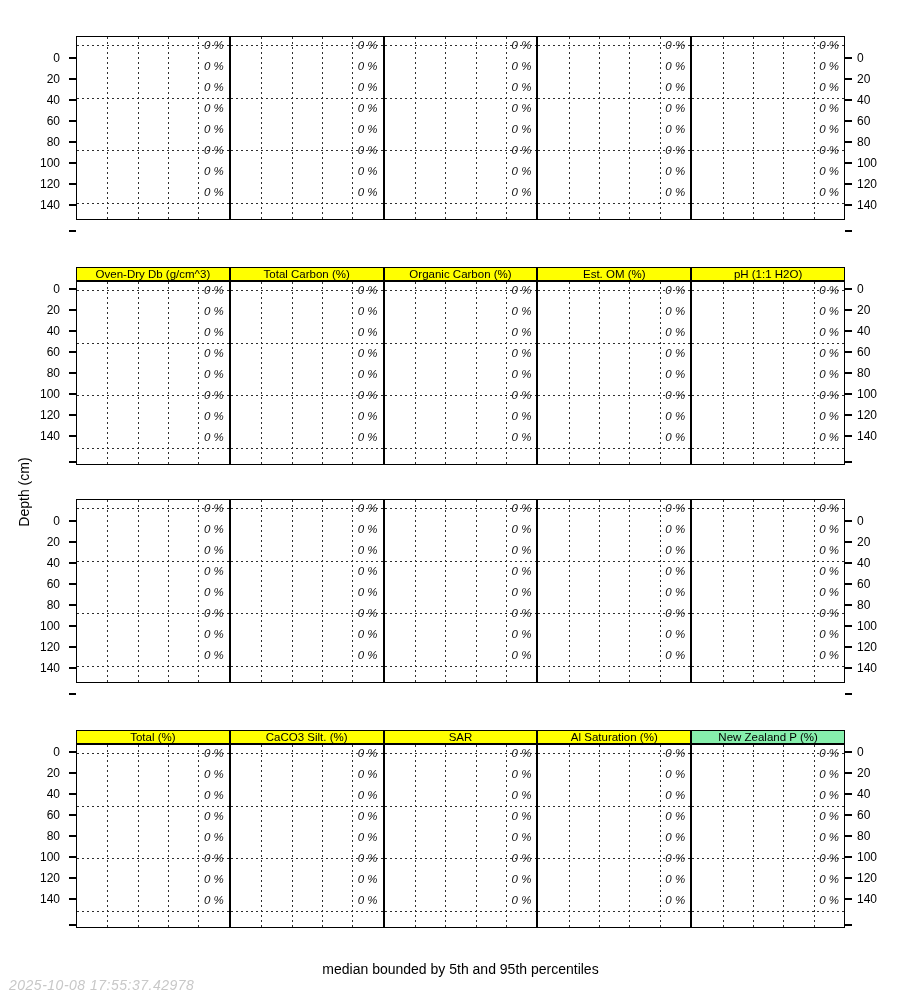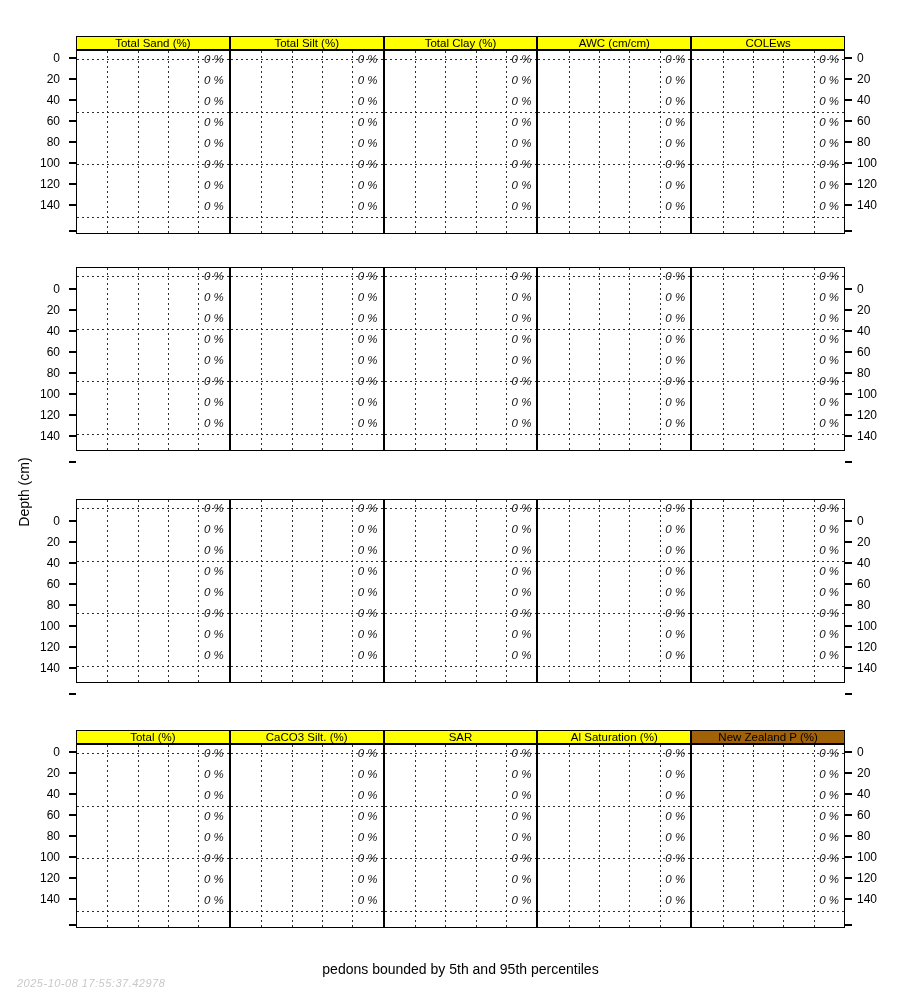--- a/index.html
+++ b/index.html
@@ -3,21 +3,21 @@
 <meta charset="utf-8">
 <style>
   html,body{margin:0;padding:0;background:#ffffff;}
   .page{position:relative;width:900px;height:1000px;background:#ffffff;overflow:hidden;
         font-family:"Liberation Sans",sans-serif;color:#000;}
   .title{position:absolute;top:5px;left:76px;width:769px;text-align:center;
          font-size:16.5px;font-weight:bold;}
   .ylab{position:absolute;left:-26px;top:484px;width:100px;text-align:center;
         transform:rotate(-90deg);font-size:14px;}
   .caption{position:absolute;top:961px;left:76px;width:769px;text-align:center;font-size:14px;}
-  .watermark{position:absolute;top:977px;left:17px;font-size:11px;font-style:italic;
+  .watermark{position:absolute;top:977px;left:9px;font-size:14px;font-style:italic;
              letter-spacing:0.5px;}
   .rowblock{position:absolute;left:76px;width:769px;}
   .striprow{display:flex;height:14px;}
   .stripcell{flex:1 1 0;background:#FFFF00;border:1px solid #000;box-sizing:border-box;
              text-align:center;font-size:11.5px;line-height:12px;overflow:hidden;white-space:nowrap;}
   .panelrow{display:flex;height:184px;}
   .panel{flex:1 1 0;position:relative;border:1px solid #000;box-sizing:border-box;
          background:#fff;overflow:hidden;}
   .vline{position:absolute;top:0;bottom:0;width:1px;z-index:2;
          background:repeating-linear-gradient(to bottom,#2e2e2e 0 2px,transparent 2px 5px);}
@@ -29,27 +29,20 @@
   .ylabL{position:absolute;width:40px;height:14px;line-height:14px;text-align:right;font-size:12px;}
   .ylabR{position:absolute;width:40px;height:14px;line-height:14px;text-align:left;font-size:12px;}
 </style>
 </head>
 <body>
 
 <div class="page">
   <div class="ylab">Depth (cm)</div>
   <div id="figure">
       <div class="rowblock" style="top: 36px;">
-        <div class="striprow">
-          <div class="stripcell" style="background: rgb(255, 255, 0);">Total Sand (%)</div>
-          <div class="stripcell" style="background: rgb(255, 255, 0);">Total Silt (%)</div>
-          <div class="stripcell" style="background: rgb(255, 255, 0);">Total Clay (%)</div>
-          <div class="stripcell" style="background: rgb(255, 255, 0);">AWC (cm/cm)</div>
-          <div class="stripcell" style="background: rgb(255, 255, 0);">COLEws</div>
-        </div>
         <div class="panelrow">
           <div class="panel">
             <div class="vline" style="left: 20%;"></div>
             <div class="vline" style="left: 40%;"></div>
             <div class="vline" style="left: 60%;"></div>
             <div class="vline" style="left: 80%;"></div>
             <div class="slicelab" style="top: 1px;">0 %</div>
             <div class="slicelab" style="top: 22px;">0 %</div>
             <div class="slicelab" style="top: 43px;">0 %</div>
             <div class="slicelab" style="top: 64px;">0 %</div>
@@ -164,20 +157,27 @@
       <div class="ytick" style="top: 183px; left: 845px;"></div>
       <div class="ylabL" style="top: 177px; left: 20px;">120</div>
       <div class="ylabR" style="top: 177px; left: 857px;">120</div>
       <div class="ytick" style="top: 204px; left: 69px;"></div>
       <div class="ytick" style="top: 204px; left: 845px;"></div>
       <div class="ylabL" style="top: 198px; left: 20px;">140</div>
       <div class="ylabR" style="top: 198px; left: 857px;">140</div>
       <div class="ytick" style="top: 230px; left: 69px;"></div>
       <div class="ytick" style="top: 230px; left: 845px;"></div>
       <div class="rowblock" style="top: 267px;">
+        <div class="striprow">
+          <div class="stripcell" style="background: rgb(255, 255, 0);">Oven-Dry Db (g/cm^3)</div>
+          <div class="stripcell" style="background: rgb(255, 255, 0);">Total Carbon (%)</div>
+          <div class="stripcell" style="background: rgb(255, 255, 0);">Organic Carbon (%)</div>
+          <div class="stripcell" style="background: rgb(255, 255, 0);">Est. OM (%)</div>
+          <div class="stripcell" style="background: rgb(255, 255, 0);">pH (1:1 H2O)</div>
+        </div>
         <div class="panelrow">
           <div class="panel">
             <div class="vline" style="left: 20%;"></div>
             <div class="vline" style="left: 40%;"></div>
             <div class="vline" style="left: 60%;"></div>
             <div class="vline" style="left: 80%;"></div>
             <div class="slicelab" style="top: 1px;">0 %</div>
             <div class="slicelab" style="top: 22px;">0 %</div>
             <div class="slicelab" style="top: 43px;">0 %</div>
             <div class="slicelab" style="top: 64px;">0 %</div>
@@ -425,21 +425,21 @@
       <div class="ylabL" style="top: 661px; left: 20px;">140</div>
       <div class="ylabR" style="top: 661px; left: 857px;">140</div>
       <div class="ytick" style="top: 693px; left: 69px;"></div>
       <div class="ytick" style="top: 693px; left: 845px;"></div>
       <div class="rowblock" style="top: 730px;">
         <div class="striprow">
           <div class="stripcell" style="background: rgb(255, 255, 0);">Total (%)</div>
           <div class="stripcell" style="background: rgb(255, 255, 0);">CaCO3 Silt. (%)</div>
           <div class="stripcell" style="background: rgb(255, 255, 0);">SAR</div>
           <div class="stripcell" style="background: rgb(255, 255, 0);">Al Saturation (%)</div>
-          <div class="stripcell" style="background: #a16207;">New Zealand P (%)</div>
+          <div class="stripcell" style="background: #86efac;">New Zealand P (%)</div>
         </div>
         <div class="panelrow">
           <div class="panel">
             <div class="vline" style="left: 20%;"></div>
             <div class="vline" style="left: 40%;"></div>
             <div class="vline" style="left: 60%;"></div>
             <div class="vline" style="left: 80%;"></div>
             <div class="slicelab" style="top: 1px;">0 %</div>
             <div class="slicelab" style="top: 22px;">0 %</div>
             <div class="slicelab" style="top: 43px;">0 %</div>
@@ -555,15 +555,15 @@
       <div class="ytick" style="top: 877px; left: 845px;"></div>
       <div class="ylabL" style="top: 871px; left: 20px;">120</div>
       <div class="ylabR" style="top: 871px; left: 857px;">120</div>
       <div class="ytick" style="top: 898px; left: 69px;"></div>
       <div class="ytick" style="top: 898px; left: 845px;"></div>
       <div class="ylabL" style="top: 892px; left: 20px;">140</div>
       <div class="ylabR" style="top: 892px; left: 857px;">140</div>
       <div class="ytick" style="top: 924px; left: 69px;"></div>
       <div class="ytick" style="top: 924px; left: 845px;"></div>
     </div>
-  <div class="caption">pedons bounded by 5th and 95th percentiles</div>
+  <div class="caption">median bounded by 5th and 95th percentiles</div>
   <div class="watermark" style="color: rgb(200, 200, 200);">2025-10-08 17:55:37.42978</div>
 </div>
 
 </body></html>

